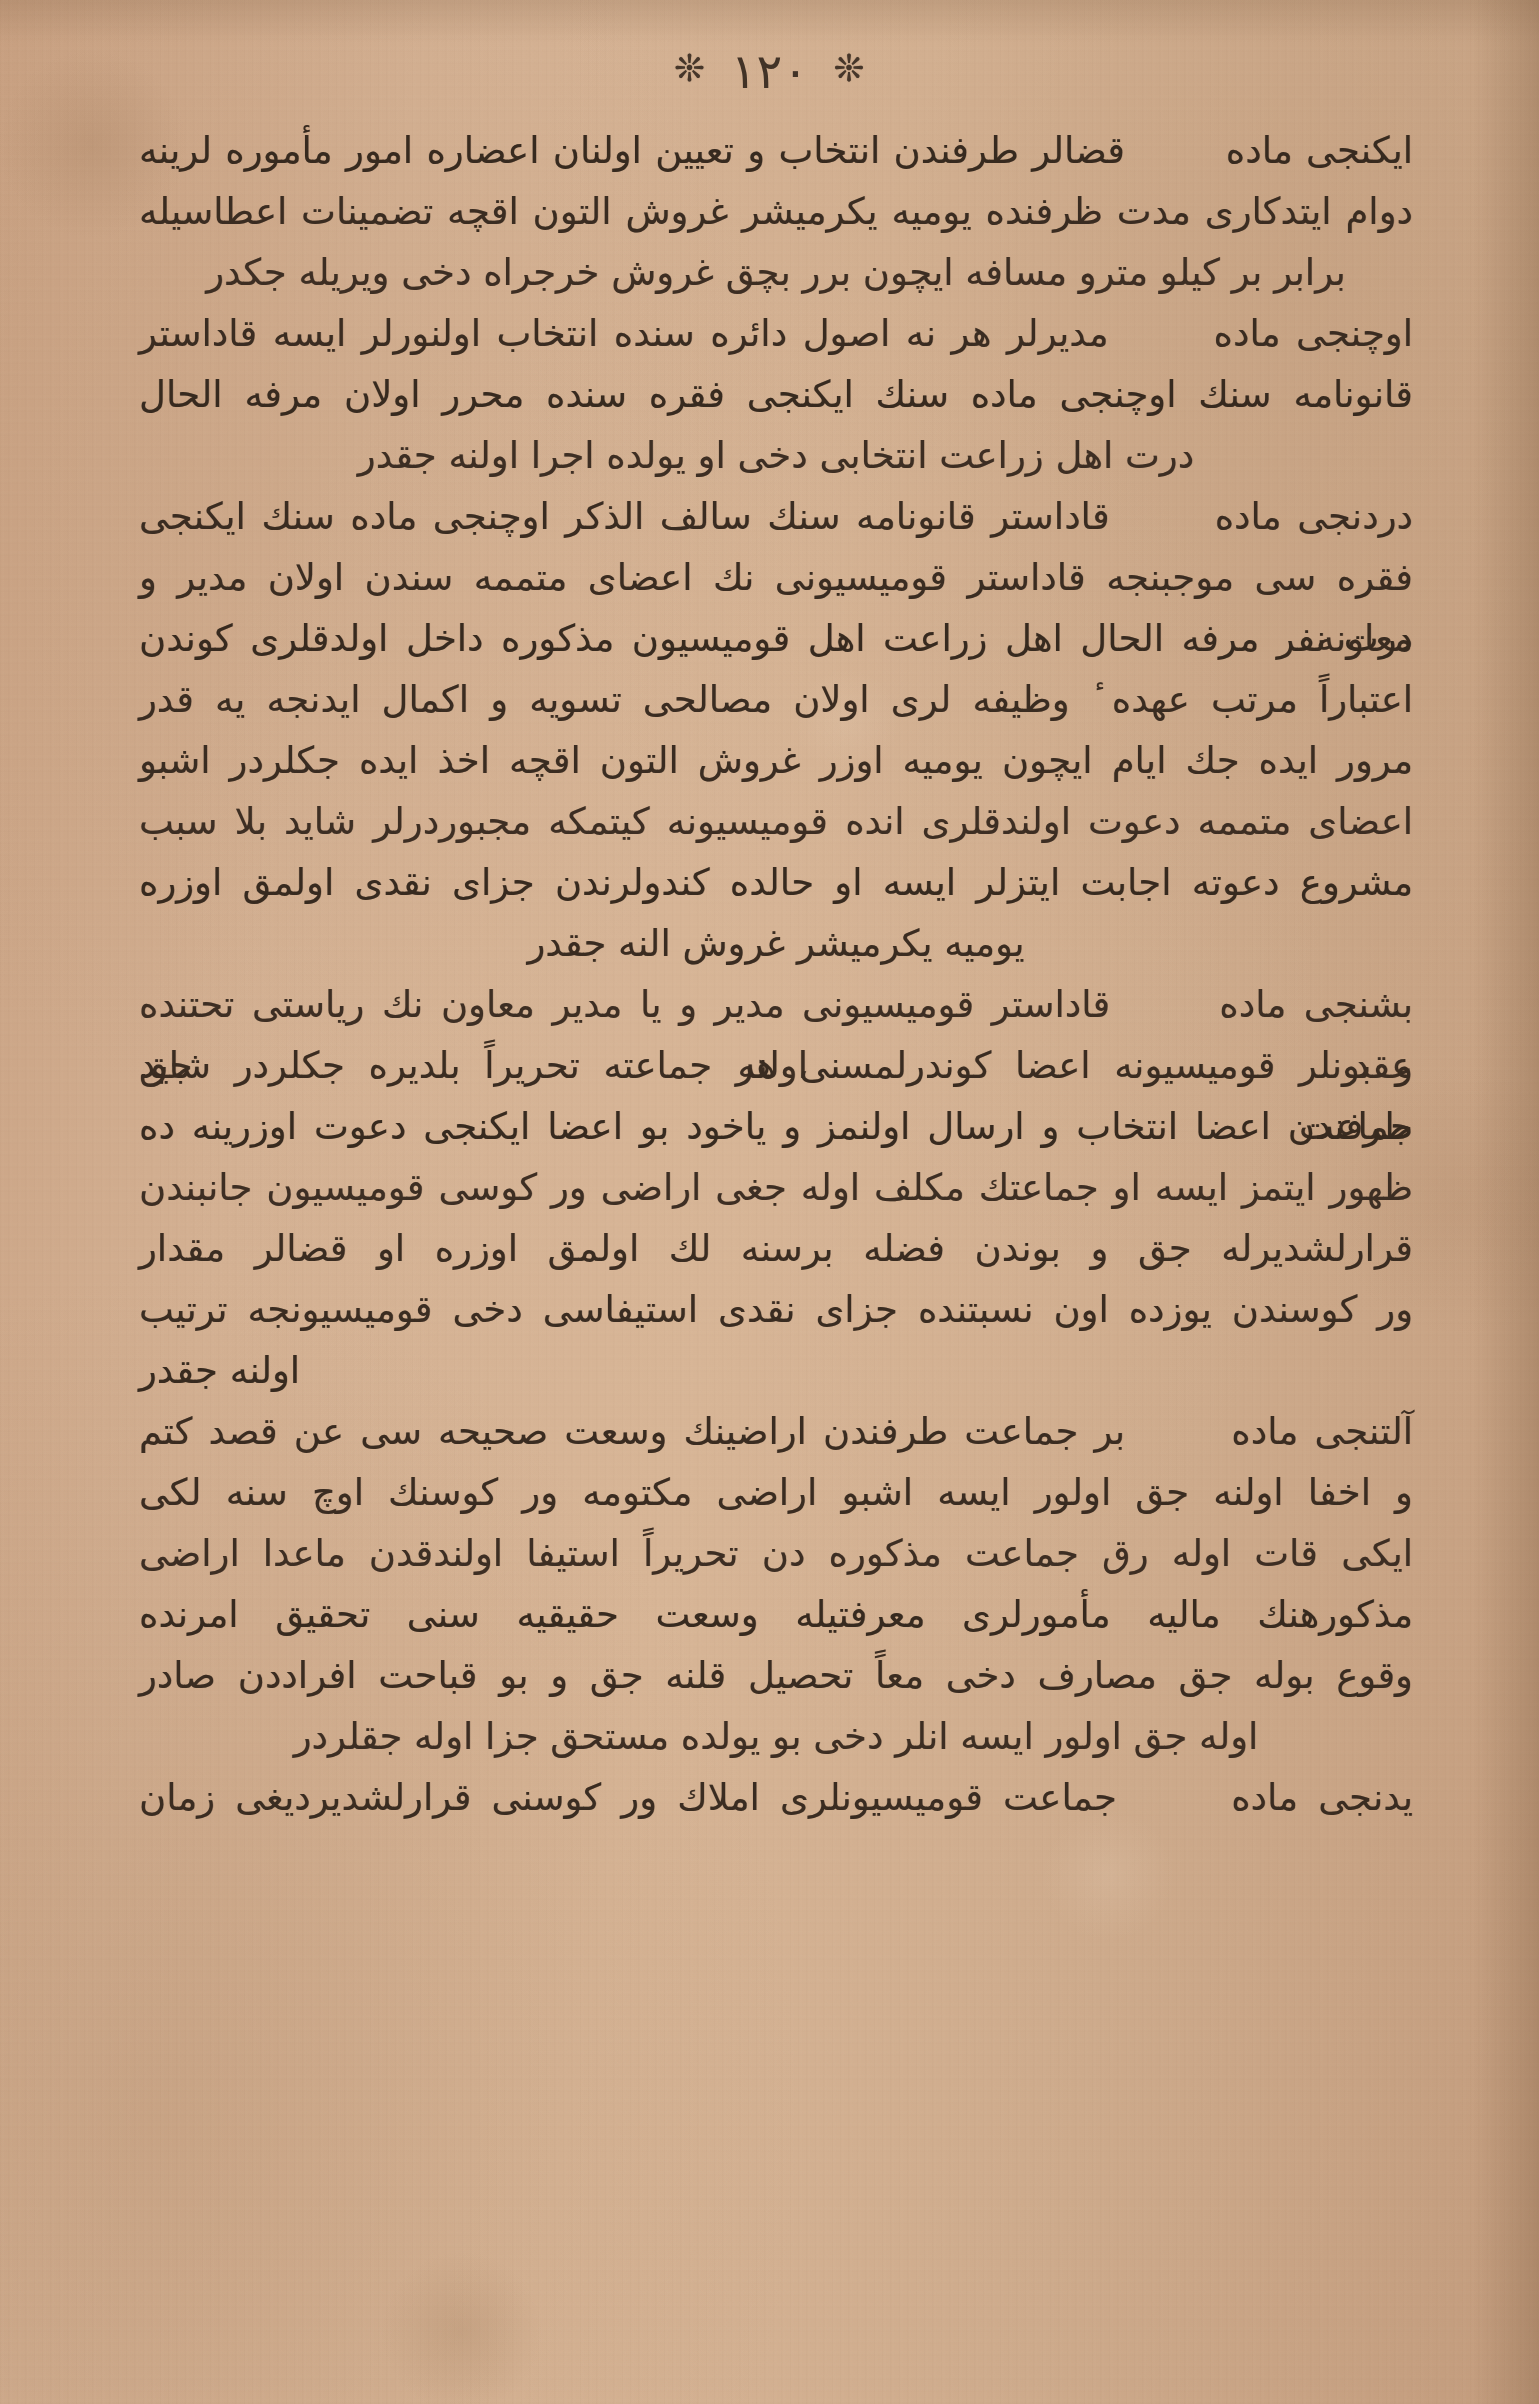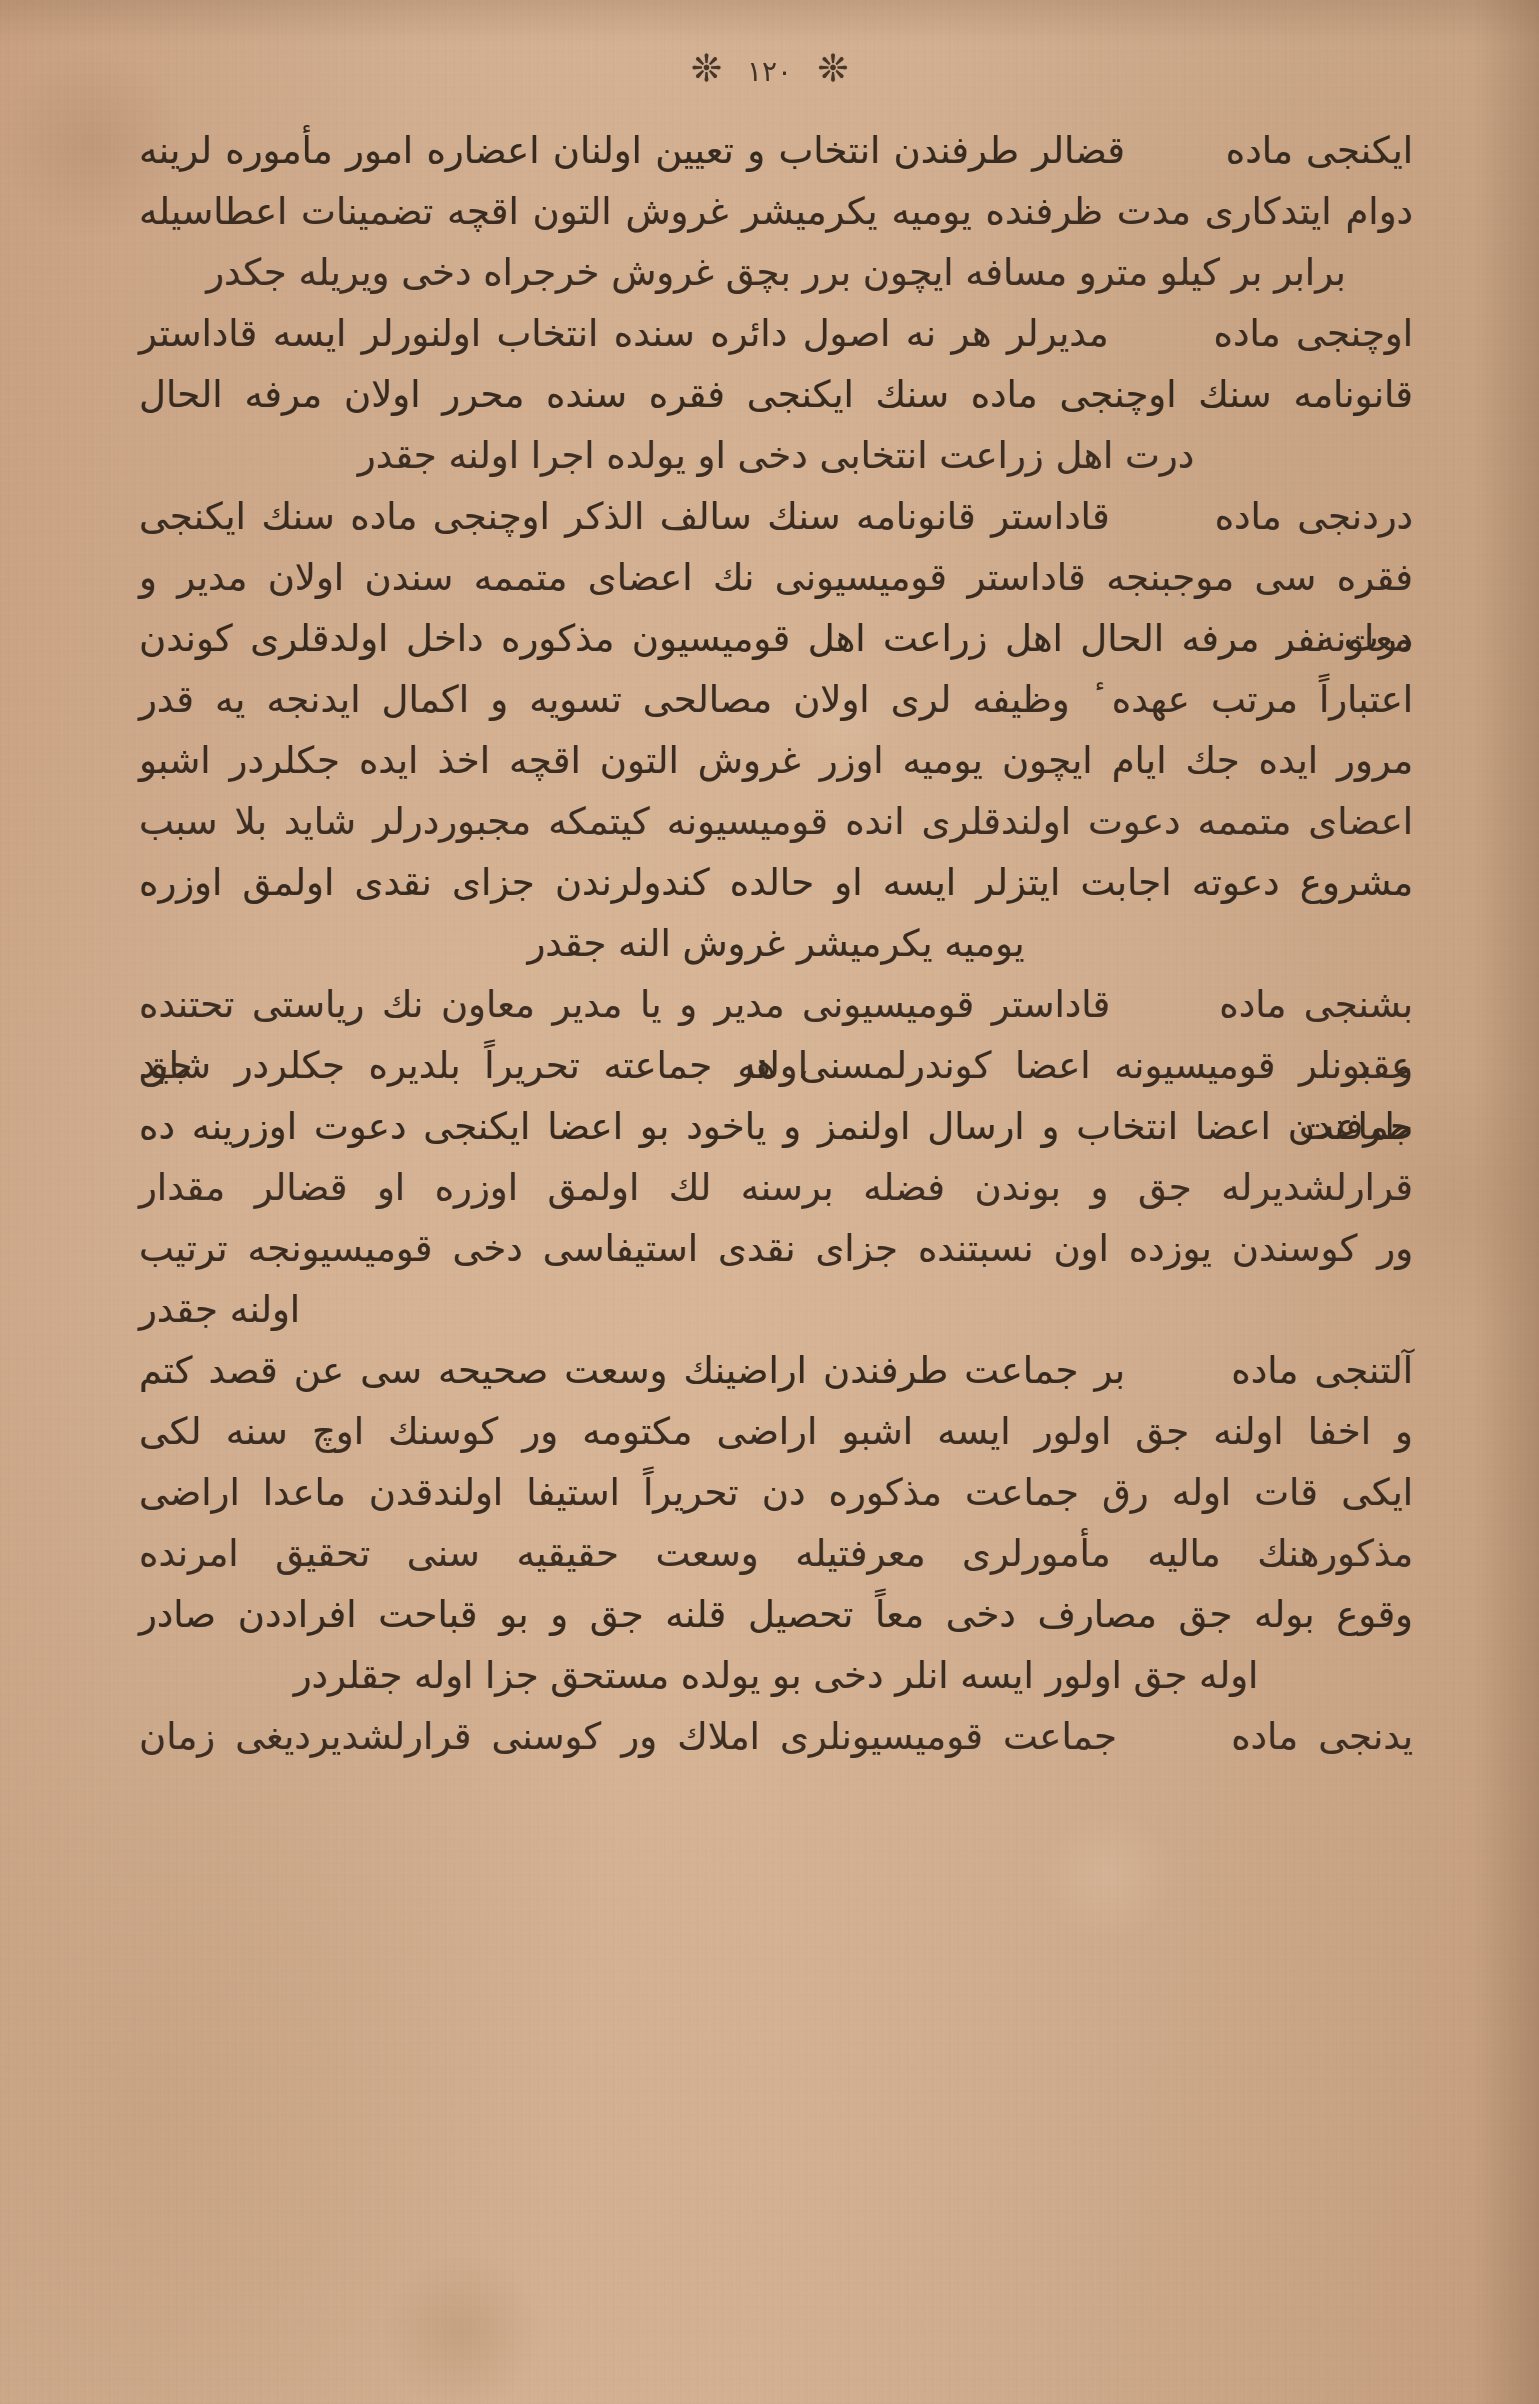--- a/index.html
+++ b/index.html
@@ -91,21 +91,21 @@
     font-size: 37px;
     color: #46362a;
     vertical-align: middle;
     transform: translateY(-2.8px);
     text-shadow: 0 0 0.9px rgba(50,36,26,.6);
   }
   .folio .ornament.flip { transform: translateY(-2.8px) scaleX(-1); }
   .folio .folio-num {
     display: inline-block;
     font-family: "DejaVu Sans", sans-serif;
-    font-size: 28px;
+    font-size: 48px;
     color: #423327;
     letter-spacing: 3.7px;
     margin: 0 20.6px;
     vertical-align: middle;
   }
 
   
   .textblock {
     position: absolute;
     top: 120px;
@@ -172,20 +172,21 @@
       <div class="line just">درت نفر مرفه الحال اهل زراعت اهل قوميسيون مذكوره داخل اولدقلرى كوندن</div>
       <div class="line just">اعتباراً مرتب عهده ٔ وظيفه لرى اولان مصالحى تسويه و اكمال ايدنجه يه قدر</div>
       <div class="line just">مرور ايده جك ايام ايچون يوميه اوزر غروش التون اقچه اخذ ايده جكلردر اشبو</div>
       <div class="line just">اعضاى متممه دعوت اولندقلرى انده قوميسيونه كيتمكه مجبوردرلر شايد بلا سبب</div>
       <div class="line just">مشروع دعوته اجابت ايتزلر ايسه او حالده كندولرندن جزاى نقدى اولمق اوزره</div>
       <div class="line center">يوميه يكرميشر غروش النه جقدر</div>
 
       <div class="line just">بشنجى ماده    قاداستر قوميسيونى مدير و يا مدير معاون نك رياستى تحتنده عقد اولنه جق</div>
       <div class="line just">و بونلر قوميسيونه اعضا كوندرلمسنى هر جماعته تحريراً بلديره جكلردر شايد جماعت</div>
       <div class="line just">طرفندن اعضا انتخاب و ارسال اولنمز و ياخود بو اعضا ايكنجى دعوت اوزرينه ده</div>
+      <div class="line just">ظهور ايتمز ايسه او جماعتك مكلف اوله جغى اراضى ور كوسى قوميسيون جانبندن</div>
       <div class="line just">قرارلشديرله جق و بوندن فضله برسنه لك اولمق اوزره او قضالر مقدار</div>
       <div class="line just">ور كوسندن يوزده اون نسبتنده جزاى نقدى استيفاسى دخى قوميسيونجه ترتيب</div>
       <div class="line indentR">اولنه جقدر</div>
 
       <div class="line just">آلتنجى ماده    بر جماعت طرفندن اراضينك وسعت صحيحه سى عن قصد كتم</div>
       <div class="line just">و اخفا اولنه جق اولور ايسه اشبو اراضى مكتومه ور كوسنك اوچ سنه لكى</div>
       <div class="line just">ايكى قات اوله رق جماعت مذكوره دن تحريراً استيفا اولندقدن ماعدا اراضى</div>
       <div class="line just">مذكورهنك ماليه مأمورلرى معرفتيله وسعت حقيقيه سنى تحقيق امرنده</div>
       <div class="line just">وقوع بوله جق مصارف دخى معاً تحصيل قلنه جق و بو قباحت افراددن صادر</div>
       <div class="line center">اوله جق اولور ايسه انلر دخى بو يولده مستحق جزا اوله جقلردر</div>

